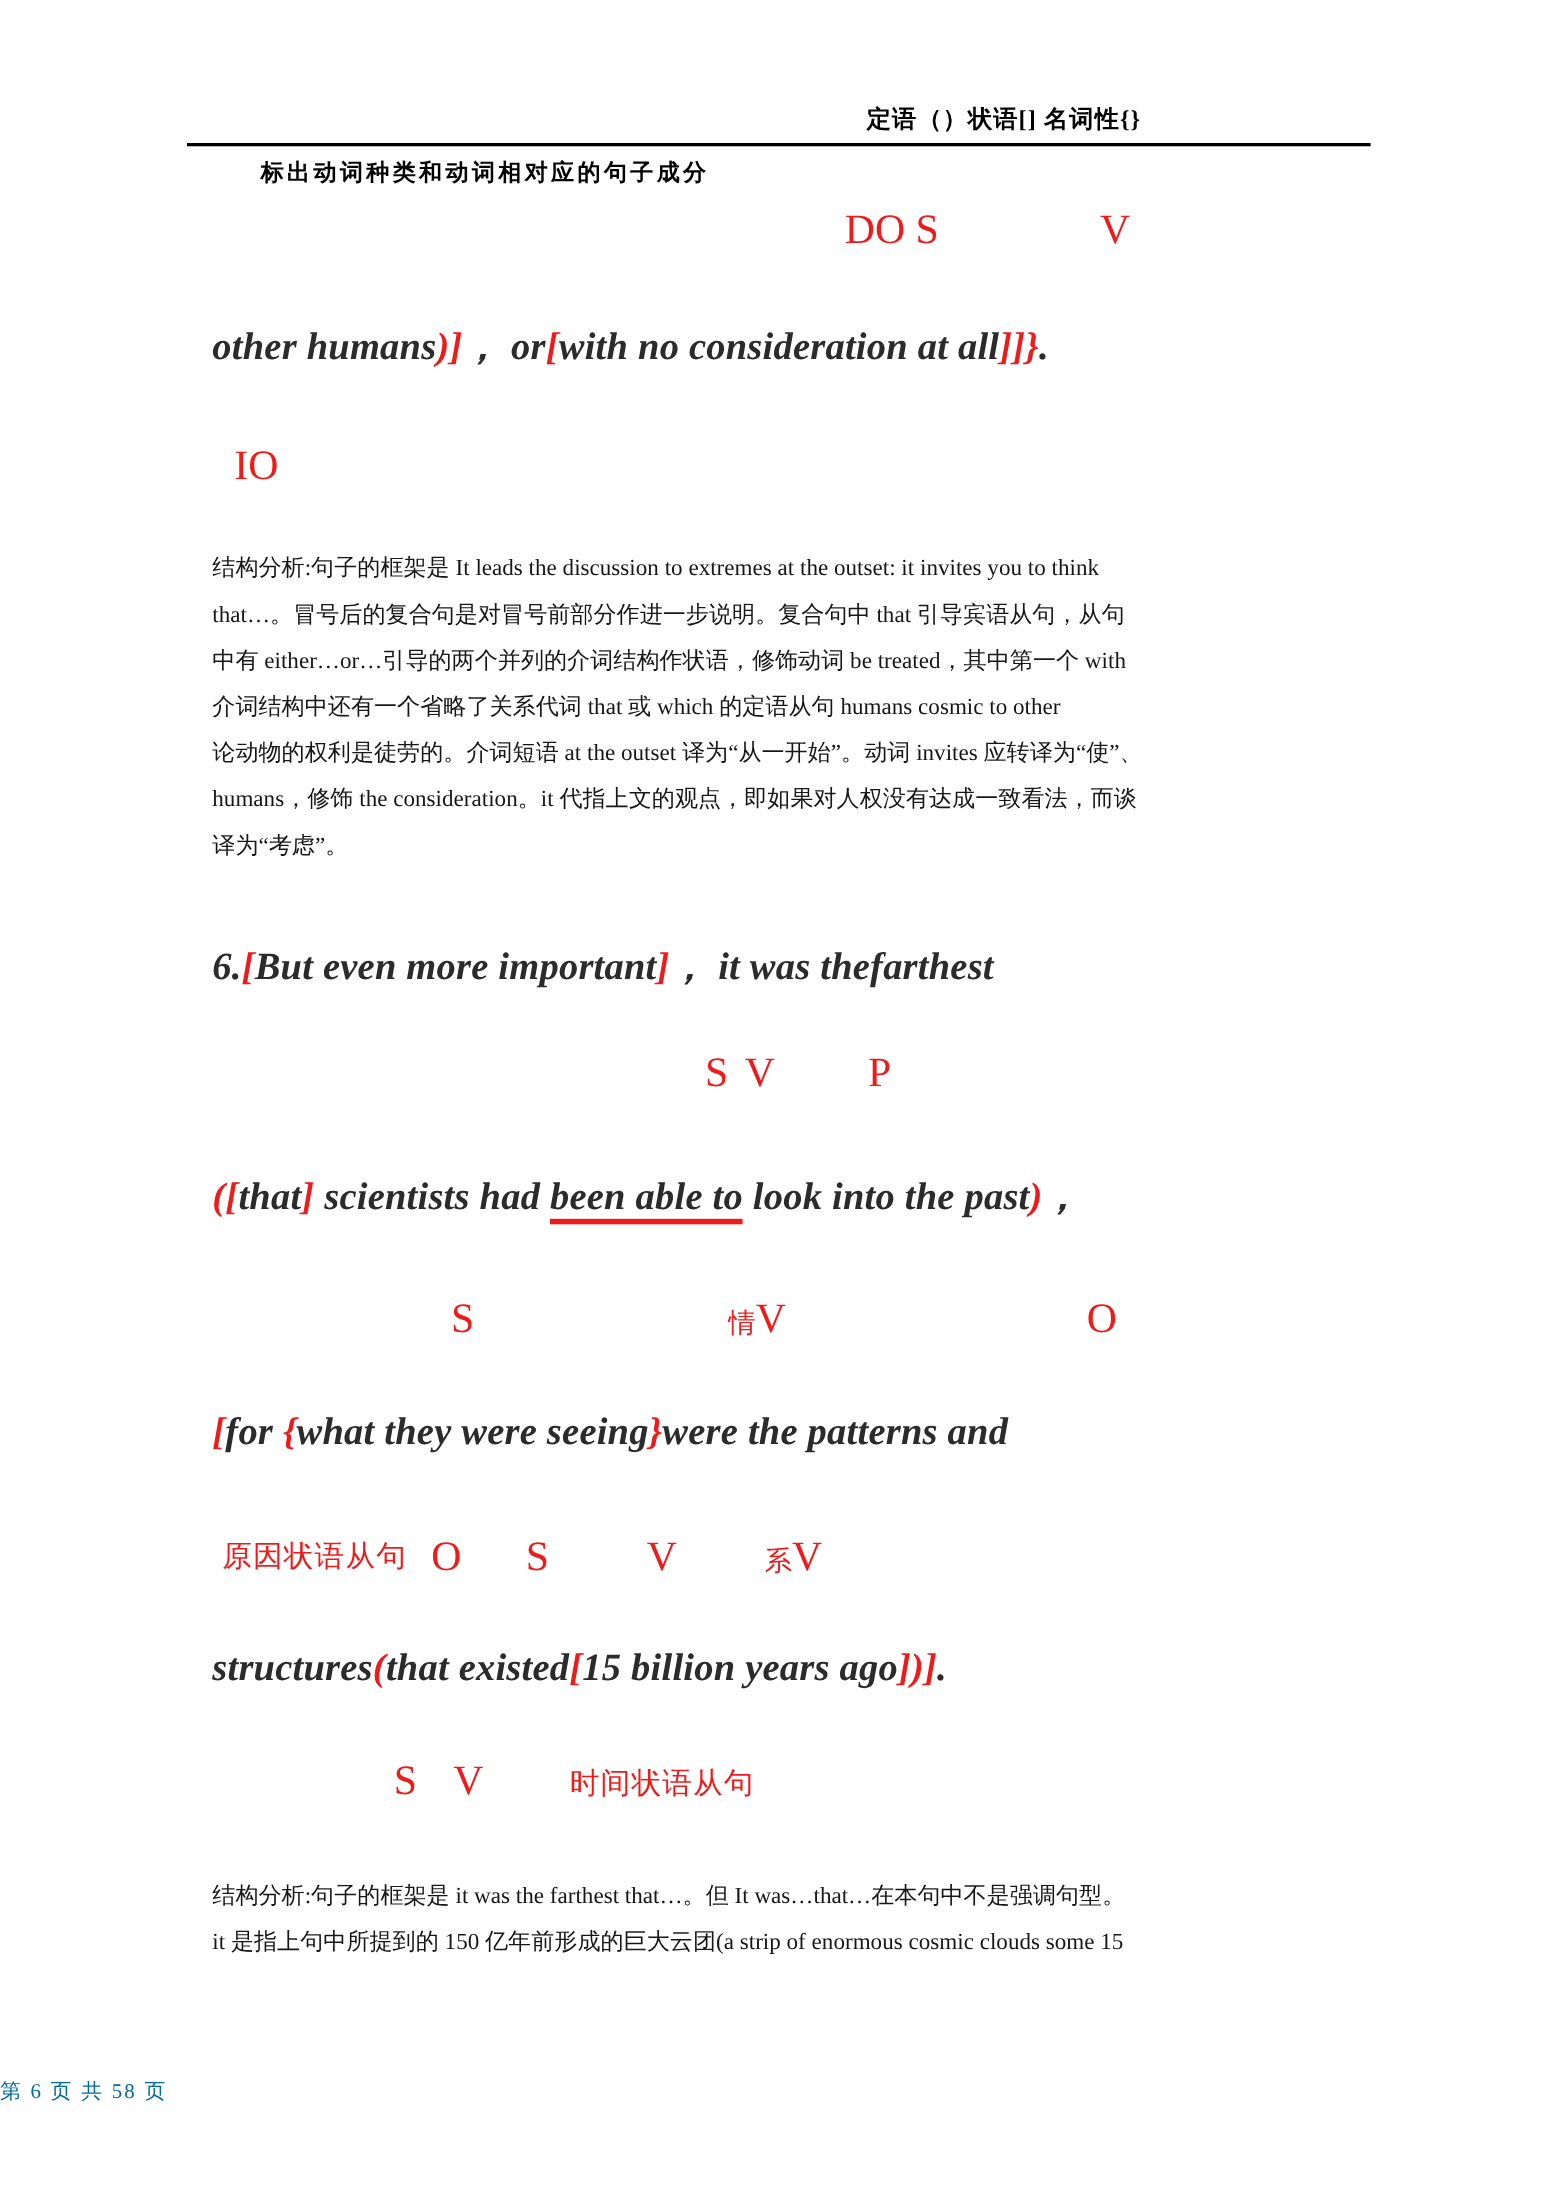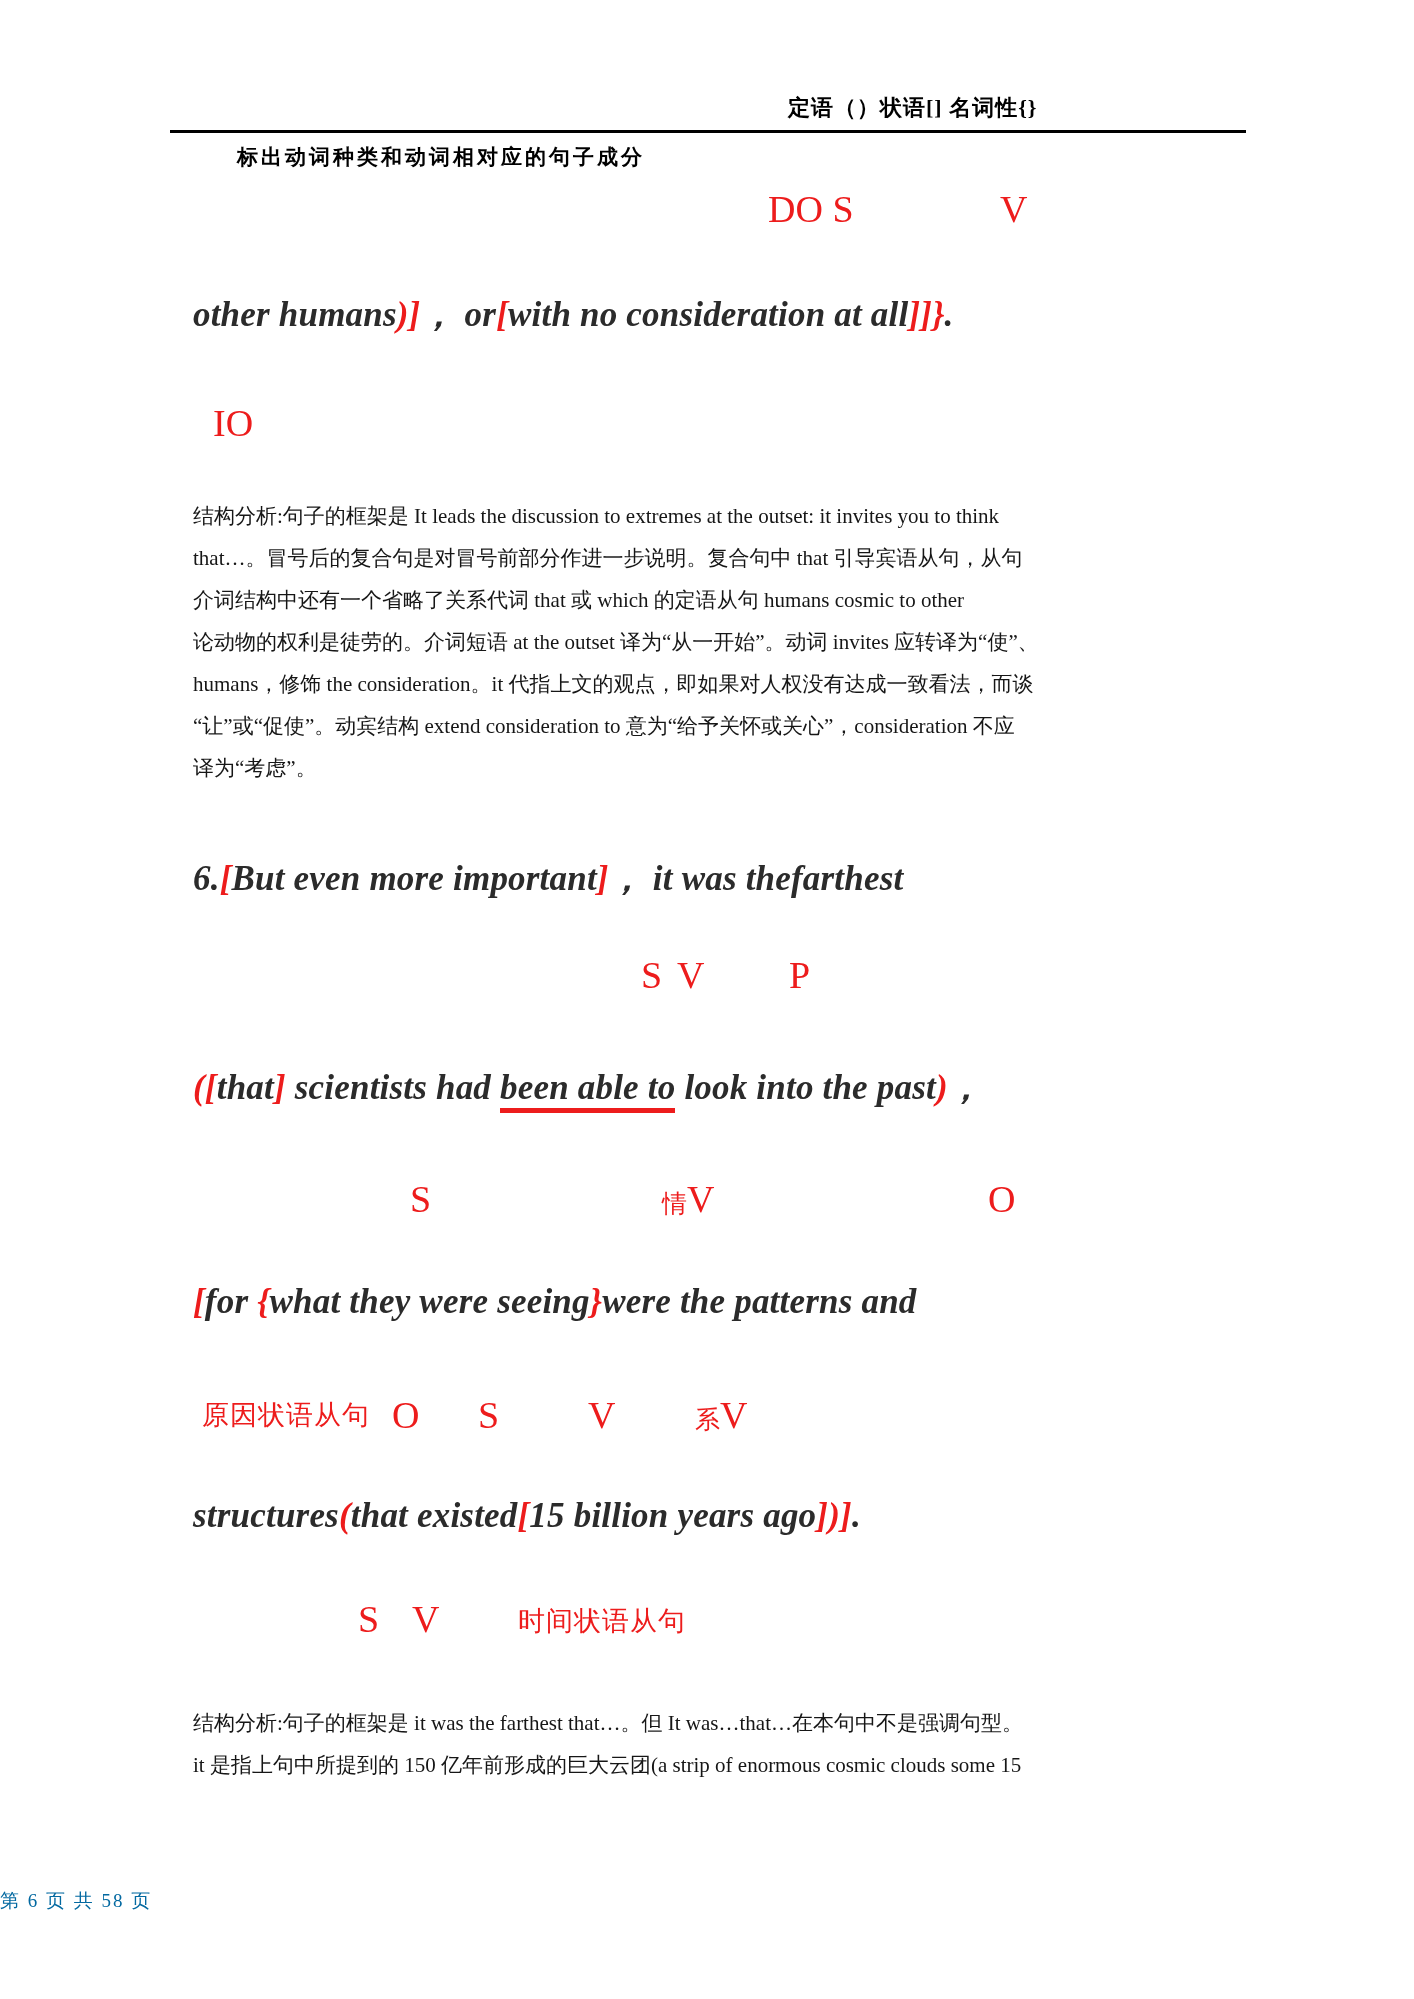--- a/index.html
+++ b/index.html
@@ -47,24 +47,24 @@
 
   <div class="sent" style="top:293px"><span class="k">other humans</span><span class="r">)]</span><span class="k">， or</span><span class="r">[</span><span class="k">with no consideration at all</span><span class="r">]]}</span><span class="k">.</span></div>
 
   <div class="anno" style="top:404px">
     <span style="left:213px">IO</span>
   </div>
 
   <div class="para" style="top:495px">
     <div class="ln">结构分析:句子的框架是 It leads the discussion to extremes at the outset: it invites you to think</div>
     <div class="ln">that…。冒号后的复合句是对冒号前部分作进一步说明。复合句中 that 引导宾语从句，从句</div>
+    <div class="ln">中有 either…or…引导的两个并列的介词结构作状语，修饰动词 be treated，其中第一个 with</div>
     <div class="ln">介词结构中还有一个省略了关系代词 that 或 which 的定语从句 humans cosmic to other</div>
     <div class="ln">论动物的权利是徒劳的。介词短语 at the outset 译为“从一开始”。动词 invites 应转译为“使”、</div>
     <div class="ln">humans，修饰 the consideration。it 代指上文的观点，即如果对人权没有达成一致看法，而谈</div>
-    <div class="ln">“让”或“促使”。动宾结构 extend consideration to 意为“给予关怀或关心”，consideration 不应</div>
     <div class="ln">译为“考虑”。</div>
   </div>
 
   <div class="sent" style="top:857px"><span class="k">6.</span><span class="r">[</span><span class="k">But even more important</span><span class="r">]</span><span class="k">， it was thefarthest</span></div>
 
   <div class="anno" style="top:956px">
     <span style="left:641px">S</span>
     <span style="left:677px">V</span>
     <span style="left:789px">P</span>
   </div>

